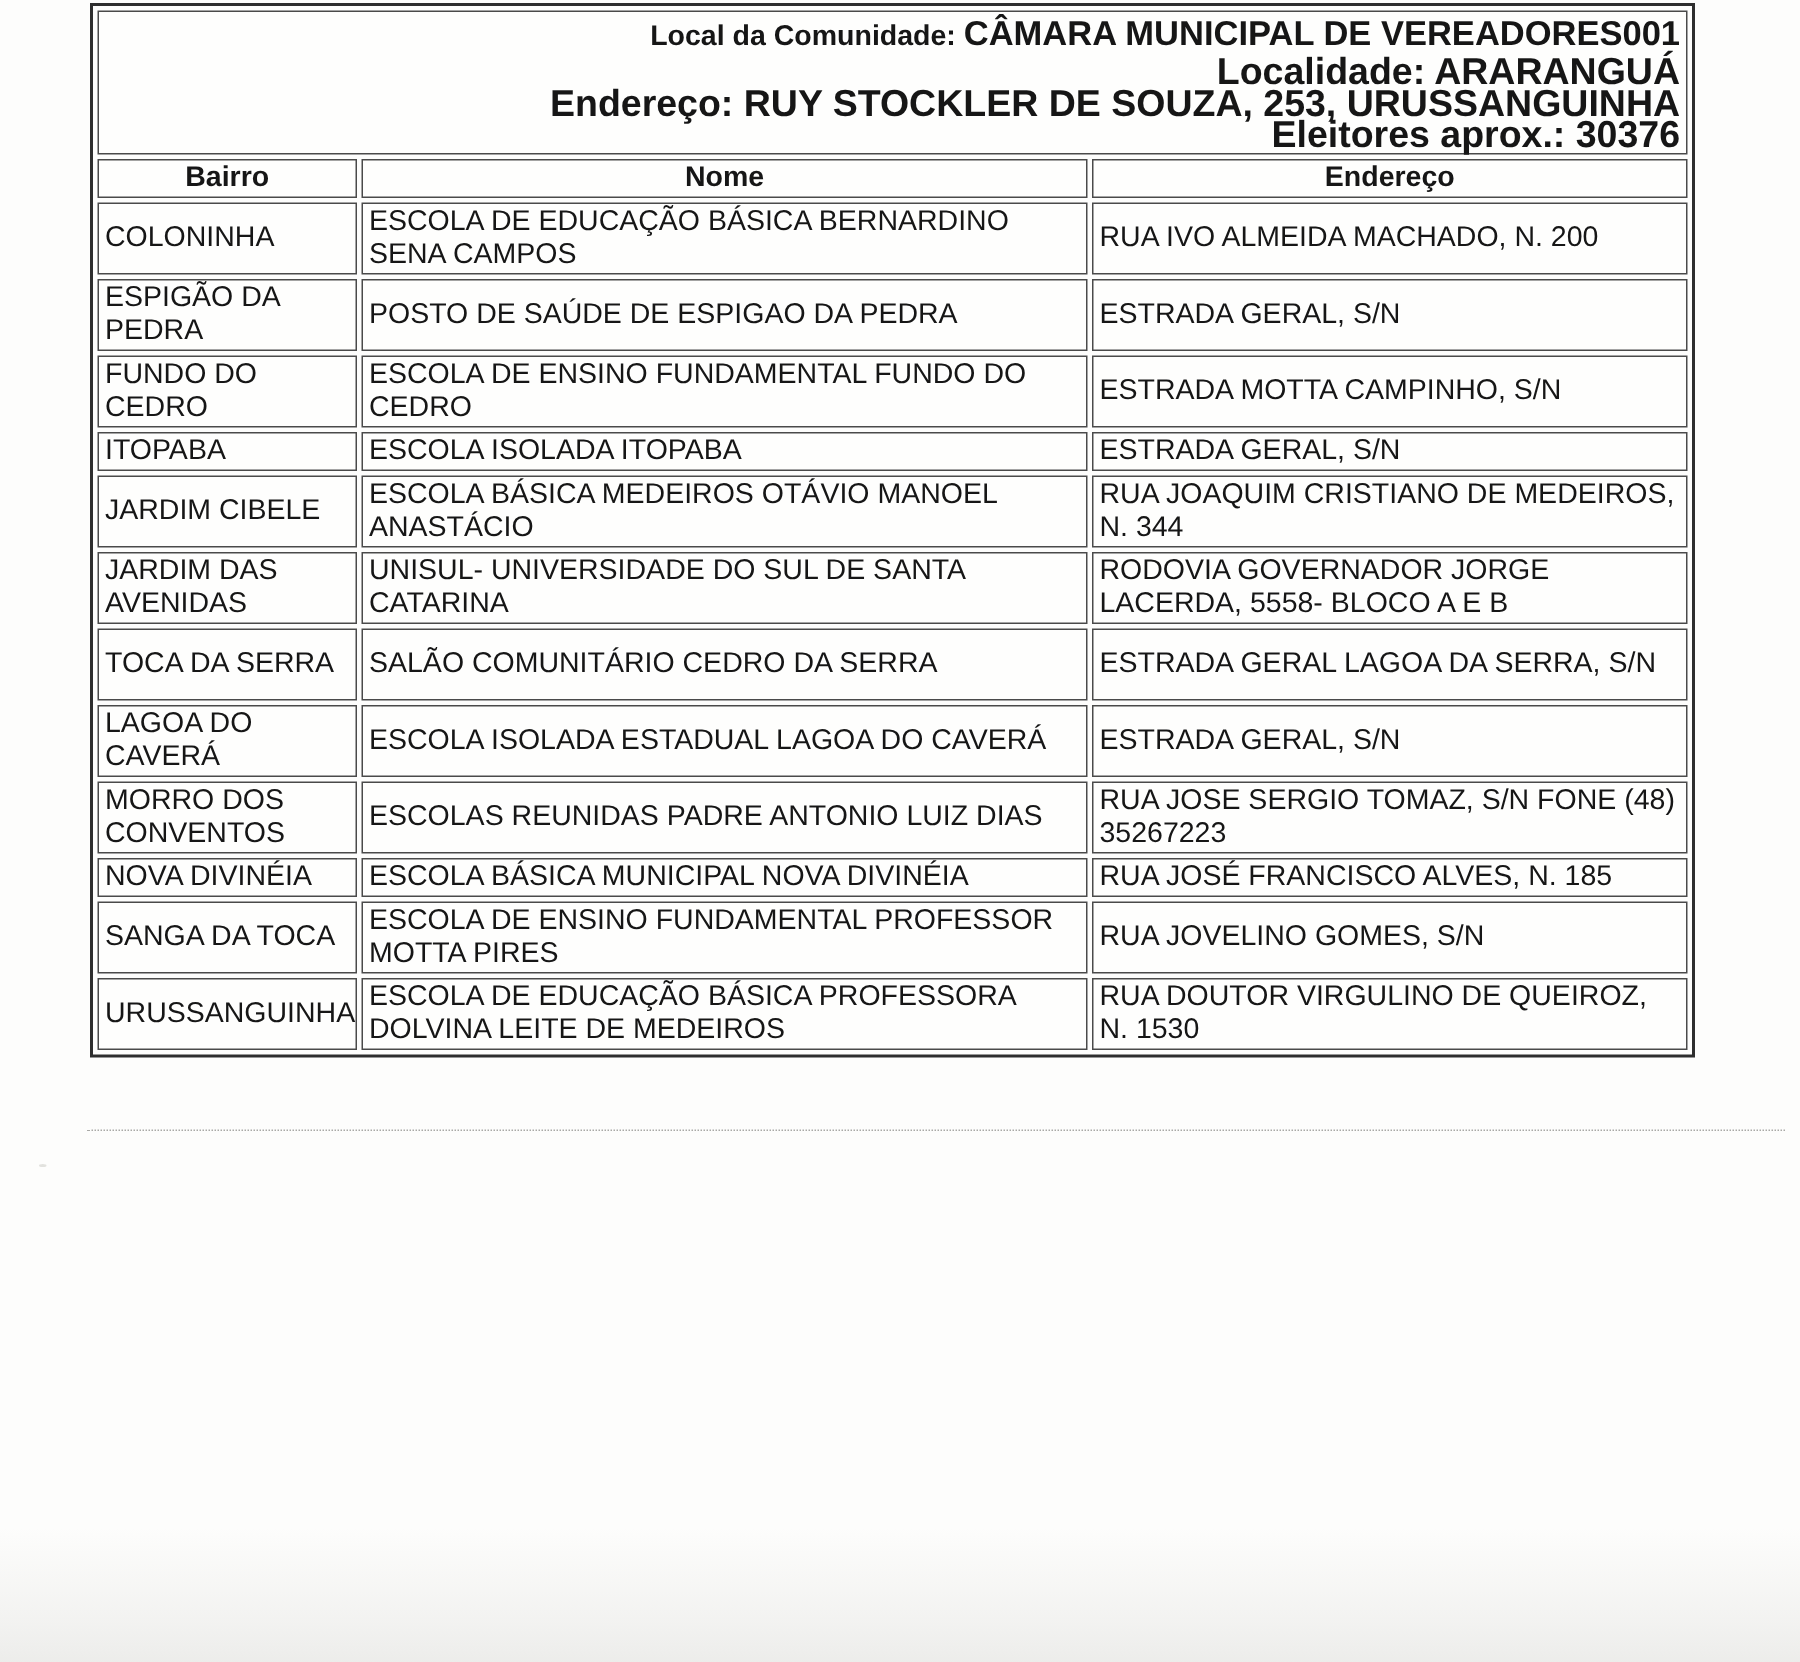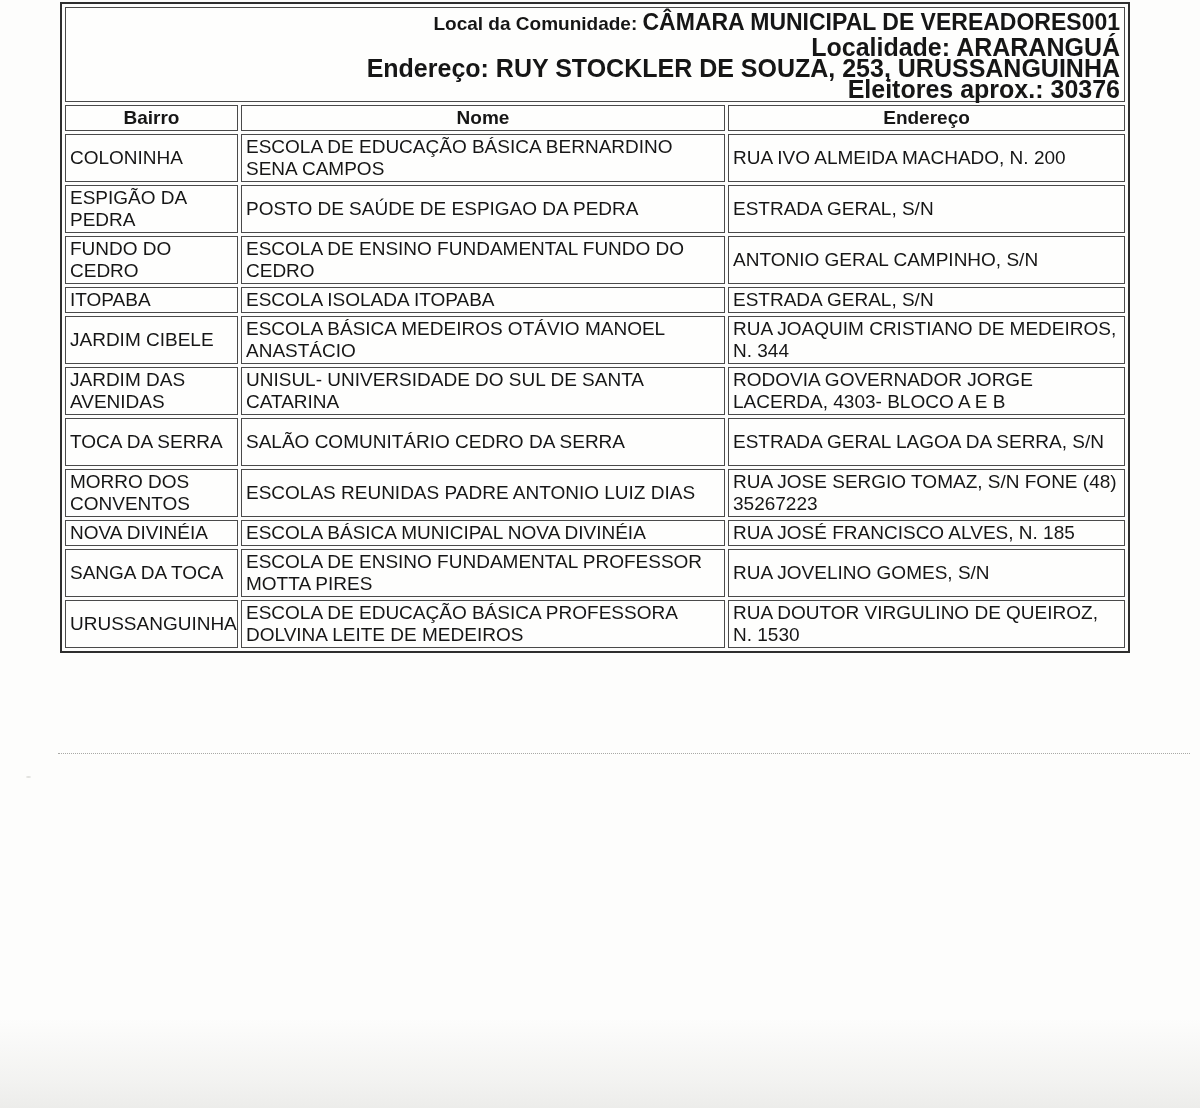--- a/index.html
+++ b/index.html
@@ -138,43 +138,48 @@
           <td>RUA IVO ALMEIDA MACHADO, N. 200</td>
         </tr>
         <tr>
           <td>ESPIGÃO DA PEDRA</td>
           <td>POSTO DE SAÚDE DE ESPIGAO DA PEDRA</td>
           <td>ESTRADA GERAL, S/N</td>
         </tr>
         <tr>
           <td>FUNDO DO CEDRO</td>
           <td>ESCOLA DE ENSINO FUNDAMENTAL FUNDO DO CEDRO</td>
-          <td>ANTONIO GERAL CAMPINHO, S/N</td>
+          <td>ESTRADA MOTTA CAMPINHO, S/N</td>
         </tr>
         <tr>
           <td>ITOPABA</td>
           <td>ESCOLA ISOLADA ITOPABA</td>
           <td>ESTRADA GERAL, S/N</td>
         </tr>
         <tr>
           <td>JARDIM CIBELE</td>
           <td>ESCOLA BÁSICA MEDEIROS OTÁVIO MANOEL ANASTÁCIO</td>
           <td>RUA JOAQUIM CRISTIANO DE MEDEIROS, N. 344</td>
         </tr>
         <tr>
           <td>JARDIM DAS AVENIDAS</td>
           <td>UNISUL- UNIVERSIDADE DO SUL DE SANTA CATARINA</td>
-          <td>RODOVIA GOVERNADOR JORGE LACERDA, 4303- BLOCO A E B</td>
+          <td>RODOVIA GOVERNADOR JORGE LACERDA, 5558- BLOCO A E B</td>
         </tr>
         <tr>
           <td>TOCA DA SERRA</td>
           <td>SALÃO COMUNITÁRIO CEDRO DA SERRA</td>
           <td>ESTRADA GERAL LAGOA DA SERRA, S/N</td>
         </tr>
         <tr>
+          <td>LAGOA DO CAVERÁ</td>
+          <td>ESCOLA ISOLADA ESTADUAL LAGOA DO CAVERÁ</td>
+          <td>ESTRADA GERAL, S/N</td>
+        </tr>
+        <tr>
           <td>MORRO DOS CONVENTOS</td>
           <td>ESCOLAS REUNIDAS PADRE ANTONIO LUIZ DIAS</td>
           <td>RUA JOSE SERGIO TOMAZ, S/N FONE (48) 35267223</td>
         </tr>
         <tr>
           <td>NOVA DIVINÉIA</td>
           <td>ESCOLA BÁSICA MUNICIPAL NOVA DIVINÉIA</td>
           <td>RUA JOSÉ FRANCISCO ALVES, N. 185</td>
         </tr>
         <tr>

